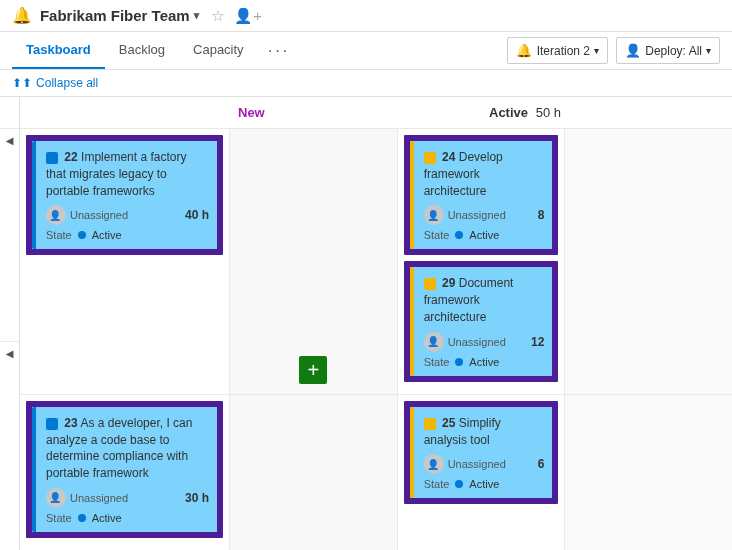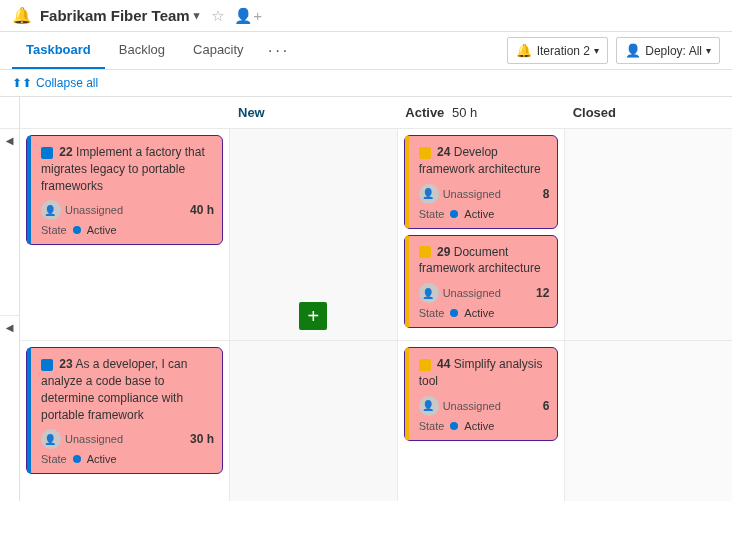--- a/index.html
+++ b/index.html
@@ -16,21 +16,21 @@
     .nav-more { padding: 8px 10px; color: #555; cursor: pointer; font-size: 16px; letter-spacing: 2px; }
     .nav-right { margin-left: auto; display: flex; align-items: center; gap: 8px; }
     .nav-btn { display: flex; align-items: center; gap: 4px; padding: 5px 8px; border: 1px solid #ccc; border-radius: 2px; cursor: pointer; font-size: 12px; color: #333; background: #fff; }
     .board-toolbar { display: flex; align-items: center; padding: 6px 12px; border-bottom: 1px solid #e0e0e0; }
     .collapse-all { display: flex; align-items: center; gap: 4px; cursor: pointer; color: #0078d4; font-size: 12px; }
 
     
     .board-layout { display: flex; flex-direction: column; flex: 1; overflow: hidden; }
 
     
-    .card { border: 1px solid #4c1d95; border-radius: 6px; margin-bottom: 6px; background: #fca5a5; padding: 8px; position: relative; }
+    .card { border: 6px solid #4c1d95; border-radius: 1px; margin-bottom: 6px; background: #7dd3fc; padding: 8px; position: relative; }
     .card-left-bar { position: absolute; left: 0; top: 0; bottom: 0; width: 4px; border-radius: 2px 0 0 2px; }
     .card-left-bar.blue { background: #0078d4; }
     .card-left-bar.yellow { background: #f2b600; }
     .card-body { padding-left: 6px; }
     .card-title { font-size: 12px; color: #333; margin-bottom: 6px; line-height: 1.4; }
     .card-meta { display: flex; align-items: center; justify-content: space-between; margin-bottom: 4px; }
     .card-assigned { display: flex; align-items: center; gap: 4px; font-size: 11px; color: #555; }
     .avatar { width: 20px; height: 20px; border-radius: 50%; background: #c8c8c8; display: flex; align-items: center; justify-content: center; font-size: 10px; color: #555; }
     .card-hours { font-size: 12px; font-weight: 600; color: #333; }
     .card-state { display: flex; align-items: center; gap: 6px; font-size: 11px; color: #555; margin-top: 2px; }
@@ -91,29 +91,26 @@
       <div style="flex:1; display:flex; align-items:flex-start; justify-content:center; padding-top:6px;">
         <span style="cursor:pointer; color:#555; font-size:10px;">◀</span>
       </div>
     </div>
 
     <div style="flex:1; display:flex; flex-direction:column; overflow:hidden;">
 
       <div style="display:flex; border-bottom:1px solid #e9e9e9; background:#fff; height:32px; align-items:center;">
         <div style="flex:0 0 210px; padding:0 8px;"></div>
         <div style="flex:1; padding:0 8px;">
-          <span style="font-size:13px; font-weight:600; color:#0c4a6e;">New</span>
+          <span style="font-size:13px; font-weight:600; color:#a21caf;">New</span>
         </div>
         <div style="flex:1; padding:0 8px;">
           <span style="font-size:13px; font-weight:600; color:#333;">Active</span>
           <span style="font-size:13px; color:#333; margin-left:4px;">50 h</span>
         </div>
-        <div style="flex:1; padding:0 8px;">
-          <span style="font-size:13px; font-weight:600; color:#333;">Closed</span>
-        </div>
       </div>
 
       <div style="flex:1; overflow-y:auto;">
 
         <div style="display:flex; border-bottom:1px solid #e9e9e9; min-height:160px;">
 
           <div style="flex:0 0 210px; padding:6px; border-right:1px solid #e9e9e9;">
             <div class="card">
               <div class="card-left-bar blue"></div>
               <div class="card-body">
@@ -223,21 +220,21 @@
 
           <div style="flex:1; padding:6px; border-right:1px solid #e9e9e9; background:#f8f8f8;"></div>
 
           <div style="flex:1; padding:6px; border-right:1px solid #e9e9e9;">
 
             <div class="card">
               <div class="card-left-bar yellow"></div>
               <div class="card-body">
                 <div class="card-title">
                   <span style="display:inline-block;width:12px;height:12px;background:#f2b600;border-radius:2px;margin-right:3px;vertical-align:middle;"></span>
-                  <span style="font-weight:600;">44</span>
+                  <span style="font-weight:600;">25</span>
                   <span>Simplify analysis tool</span>
                 </div>
                 <div class="card-meta">
                   <div class="card-assigned">
                     <div class="avatar">👤</div>
                     <span>Unassigned</span>
                   </div>
                   <span class="card-hours">6</span>
                 </div>
                 <div class="card-state">

